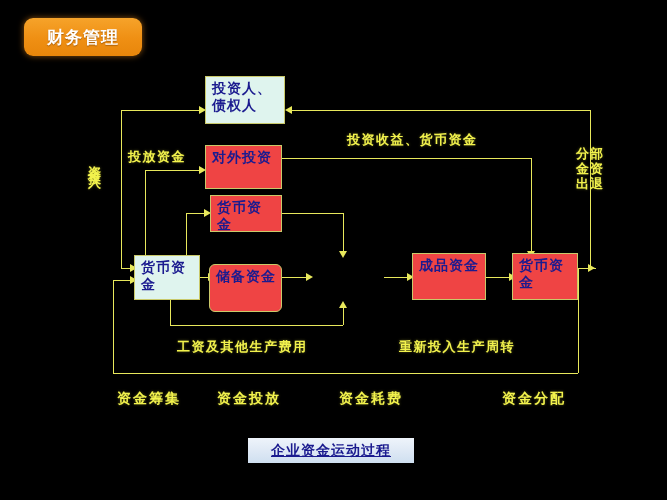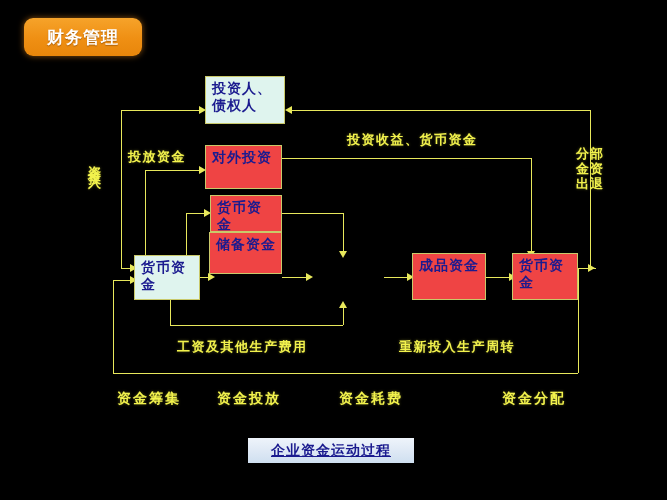--- a/index.html
+++ b/index.html
@@ -217,21 +217,21 @@
   </div>
 
   <div class="node fill-yellow" style="left:205px; top:145px; width:77px; height:44px;">
     <span>对外投资</span>
   </div>
 
   <div class="node fill-yellow" style="left:210px; top:195px; width:72px; height:37px;">
     <span>货币资金</span>
   </div>
 
-  <div class="node fill-yellow" style="left:209px; top:232px; width:73px; height:42px;">
+  <div class="node fill-yellow" style="left:209px; top:264px; width:73px; height:48px;border-radius:6px;">
     <span>储备资金</span>
   </div>
 
   <div class="node fill-mint" style="left:134px; top:255px; width:66px; height:45px;">
     <span>货币资金</span>
   </div>
 
 
   <div class="node fill-yellow" style="left:412px; top:253px; width:74px; height:47px;">
     <span>成品资金</span>

